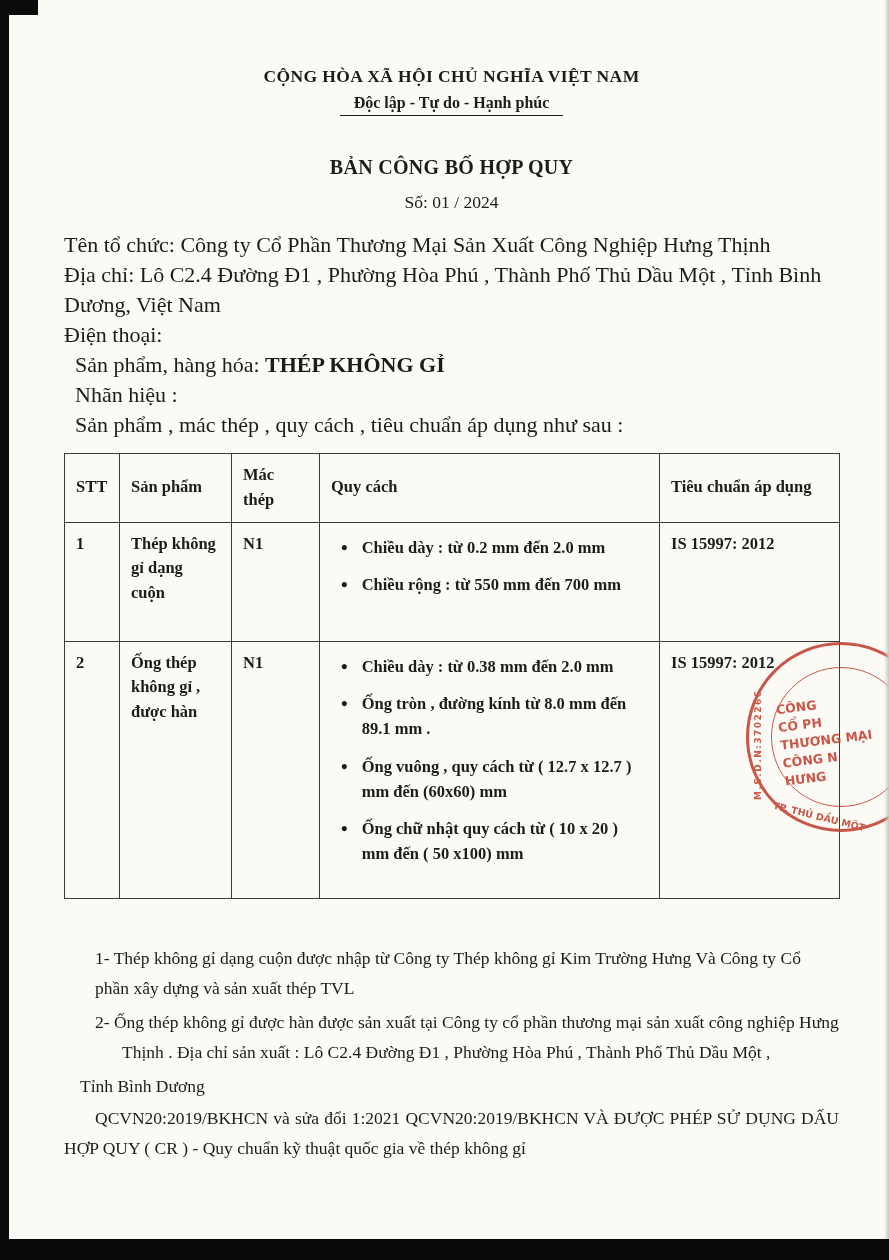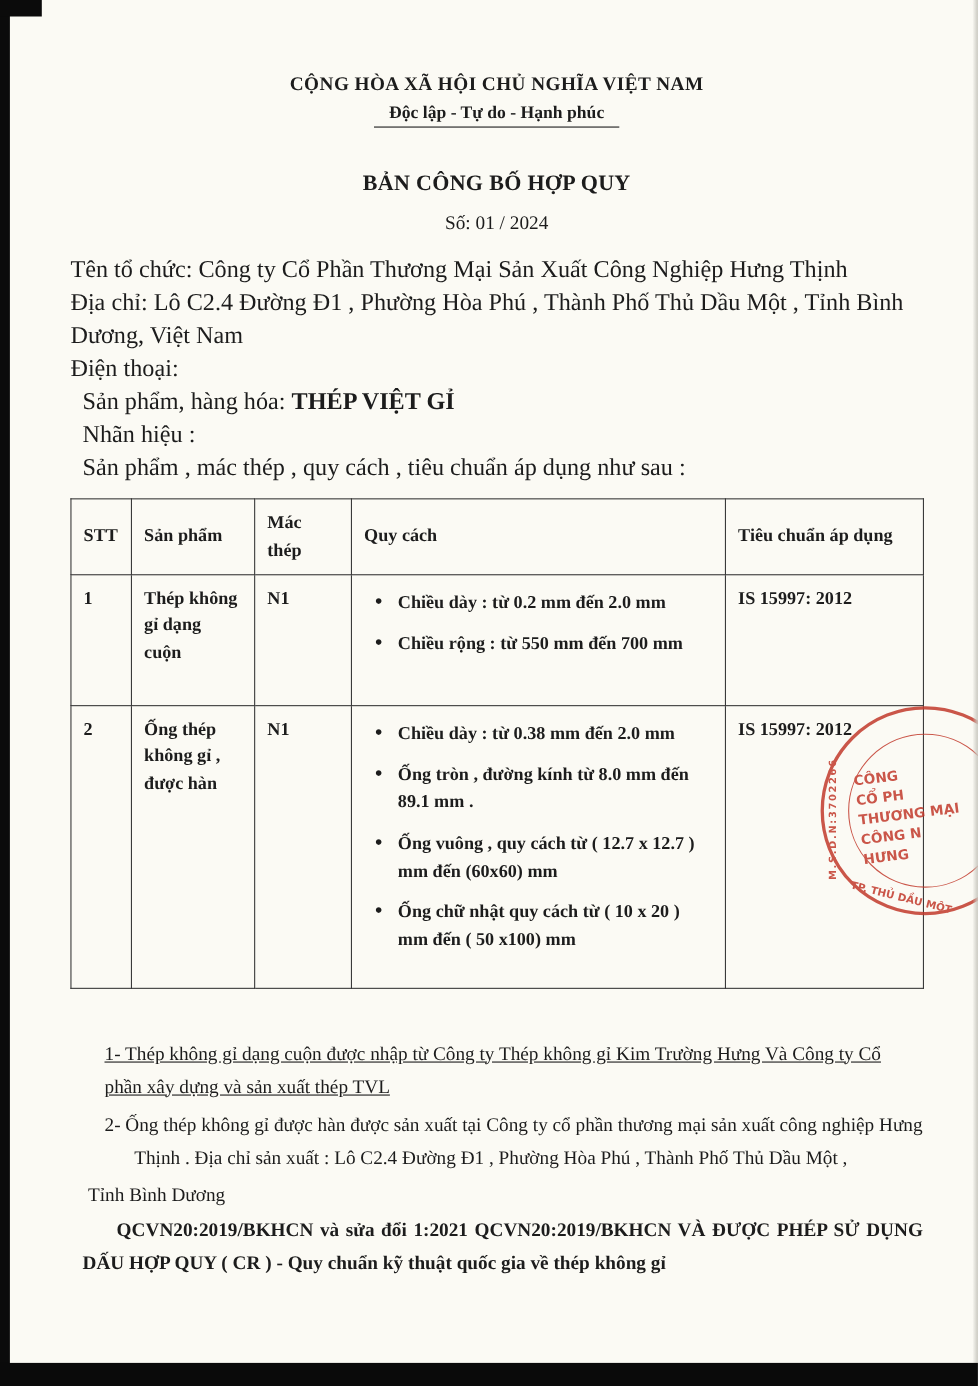--- a/index.html
+++ b/index.html
@@ -36,24 +36,24 @@
   col.c-stt{width:55px;}col.c-sp{width:112px;}col.c-mt{width:88px;}col.c-qc{width:340px;}col.c-tc{width:180px;}
   td.ctr,th.ctr{text-align:center;}
   td.sp{text-align:justify;}
   tr.r1 td{height:100px;}
   tr.r2 td{height:238px;}
   .bullet{display:flex;margin:4px 0 13px 10px;}
   .bullet:last-child{margin-bottom:0;}
   .bullet::before{content:"•";font-size:19px;line-height:1.25;margin-right:14px;}
 
   .notes{margin-top:44px;font-size:17.5px;line-height:30px;}
-  .note-num{margin:12px 0 4px 31px;text-decoration:underline;}
+  .note-num{margin:12px 0 4px 31px;}
   .note-hang{margin:0 0 4px 31px;padding-left:27px;text-indent:-27px;}
   .note-plain{margin:2px 0 2px 16px;}
-  .note-just{margin:2px 0 0 11px;text-align:justify;text-indent:31px;font-weight:bold;}
+  .note-just{margin:2px 0 0 0;text-align:justify;text-indent:31px;}
 
   
   .stamp{position:absolute;left:746px;top:642px;width:190px;height:190px;color:#c23a2c;opacity:.85;z-index:3;
          font-family:"DejaVu Sans","Liberation Sans",sans-serif;}
   .stamp-ring{position:absolute;inset:0;border:3.5px solid currentColor;border-radius:50%;}
   .stamp-ring2{position:absolute;inset:25px;border:1.4px solid currentColor;border-radius:50%;}
   .stamp-lines{position:absolute;inset:34px 10px 34px 34px;display:flex;flex-direction:column;justify-content:center;
                align-items:flex-start;transform:rotate(-7deg);font-weight:bold;font-size:12.5px;line-height:1.45;white-space:nowrap;}
   .stamp-arc{position:absolute;left:7px;top:28px;height:130px;writing-mode:vertical-rl;transform:rotate(180deg);
              font-size:9px;letter-spacing:1.5px;font-weight:bold;}
@@ -73,21 +73,21 @@
     <span class="motto">Độc lập - Tự do - Hạnh phúc</span>
   </div>
 
   <div class="title">BẢN CÔNG BỐ HỢP QUY</div>
   <div class="doc-number">Số: 01 / 2024</div>
 
   <div class="intro-block">
     <p class="body-par">Tên tổ chức: Công ty Cổ Phần Thương Mại Sản Xuất Công Nghiệp Hưng Thịnh</p>
     <p class="body-par">Địa chỉ: Lô C2.4 Đường Đ1 , Phường Hòa Phú , Thành Phố Thủ Dầu Một , Tỉnh Bình Dương, Việt Nam</p>
     <p class="body-par">Điện thoại:</p>
-    <p class="body-par indent1"><span>Sản phẩm, hàng hóa: </span><span class="bold">THÉP VIỆT GỈ</span></p>
+    <p class="body-par indent1"><span>Sản phẩm, hàng hóa: </span><span class="bold">THÉP KHÔNG GỈ</span></p>
     <p class="body-par indent1">Nhãn hiệu :</p>
     <p class="body-par indent1">Sản phẩm , mác thép , quy cách , tiêu chuẩn áp dụng như sau :</p>
   </div>
 
   <table class="main">
     <colgroup>
         <col class="c-stt">
         <col class="c-sp">
         <col class="c-mt">
         <col class="c-qc">

